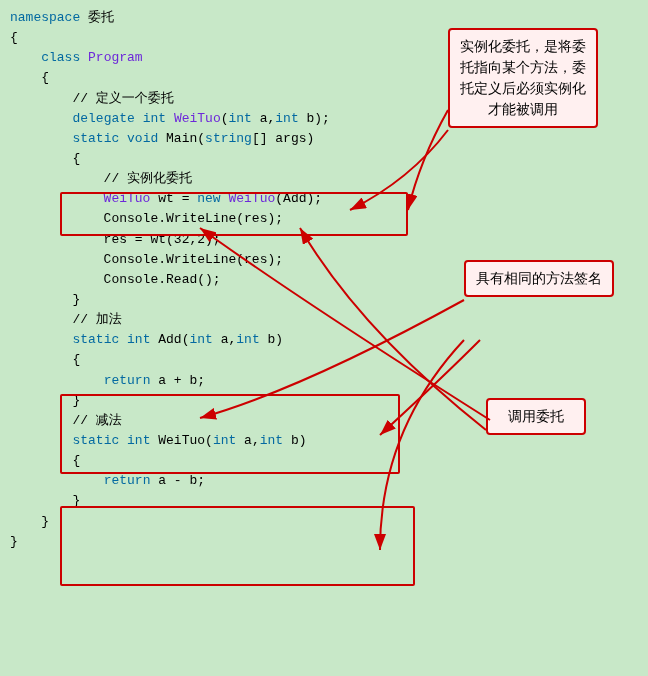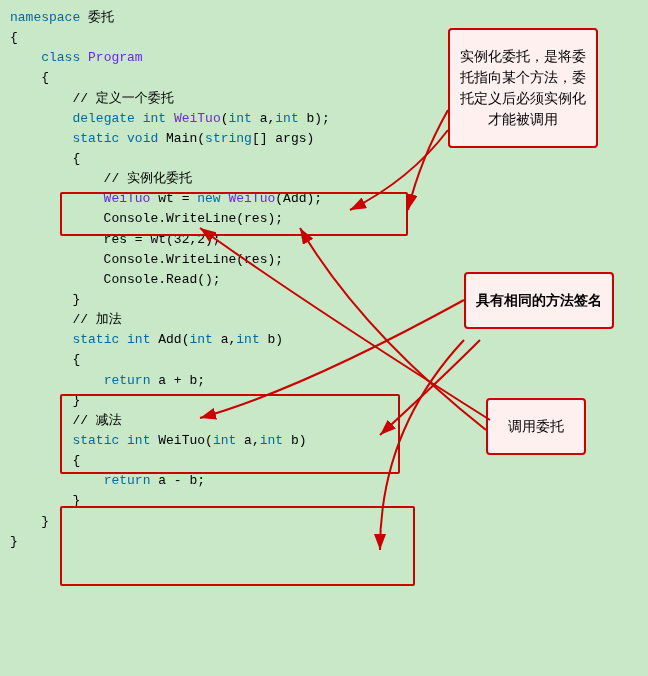--- a/index.html
+++ b/index.html
@@ -34,21 +34,21 @@
       border: 2px solid #cc0000;
       border-radius: 2px;
       pointer-events: none;
     }
     
     .annotation {
       position: absolute;
       background: #fff0f0;
       border: 2px solid #cc0000;
       border-radius: 4px;
-      padding: 16px 8px;
+      padding: 6px 8px;
       font-family: 'SimSun', 'Microsoft YaHei', sans-serif;
       font-size: 14px;
       color: #000;
       line-height: 1.5;
       text-align: center;
       width: 150px;
     }
     
     .arrows-svg {
       position: absolute;
@@ -93,21 +93,21 @@
 </div>
 
 <div class="box-outline" style="top: 192px; left: 60px; width: 348px; height: 44px;"></div>
 
 <div class="box-outline" style="top: 394px; left: 60px; width: 340px; height: 80px;"></div>
 
 <div class="box-outline" style="top: 506px; left: 60px; width: 355px; height: 80px;"></div>
 
 <div class="annotation" style="top: 28px; left: 448px;">实例化委托，是将委托指向某个方法，委托定义后必须实例化才能被调用</div>
 
-<div class="annotation" style="top: 272px; left: 464px; font-weight: bold;">具有相同的方法签名</div>
+<div class="annotation" style="top: 260px; left: 464px;">具有相同的方法签名</div>
 
 <div class="annotation" style="top: 398px; left: 486px; width: 100px;">调用委托</div>
 
 <svg class="arrows-svg">
   <defs>
     <marker id="arrowhead" markerWidth="8" markerHeight="6" refX="8" refY="3" orient="auto">
       <polygon points="0 0, 8 3, 0 6" fill="#cc0000"></polygon>
     </marker>
   </defs>
 

